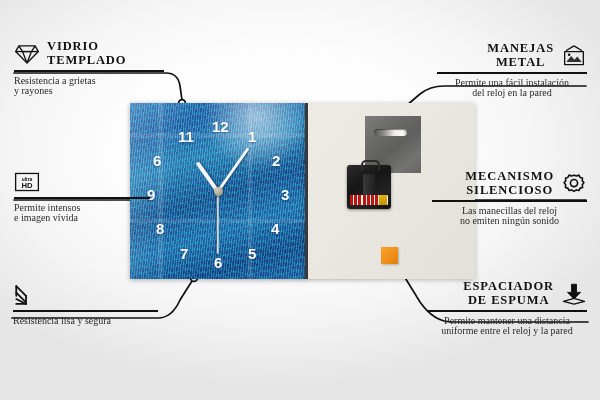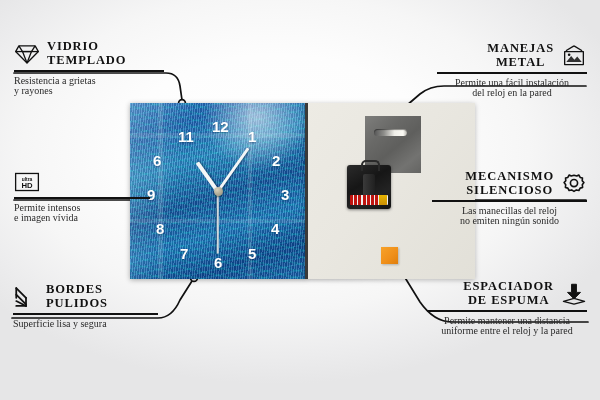--- a/index.html
+++ b/index.html
@@ -218,25 +218,23 @@
       <svg class="icon" viewBox="0 0 32 28">
         <g stroke="#111" stroke-width="2.2" stroke-linecap="round">
           <path d="M4 3 L4 15"></path>
             <path d="M4 3 L16 15"></path>
           <path d="M4 11 L16 23"></path>
             <path d="M4 19 L16 25"></path>
           <path d="M16 15 L16 25"></path>
             <path d="M4 25 H16"></path>
         </g>
       </svg>
-      <div class="co-title">BORDES
-PULIDOS</div>
     </div>
     <div class="co-rule" style="width:145px;"></div>
-    <div class="co-sub">Superficie lisa y segura</div>
+    <div class="co-sub">Resistencia lisa y segura</div>
   </div>
 
   <div class="callout right" style="left:437px;top:42px;width:150px;">
     <div class="co-head">
       <div class="co-title">MANEJAS
 METAL</div>
       <svg class="icon" viewBox="0 0 32 28">
         <g fill="none" stroke="#111" stroke-width="1.6" stroke-linejoin="round">
           <path d="M16 1.5 L6 7.5"></path>
             <path d="M16 1.5 L26 7.5"></path>

